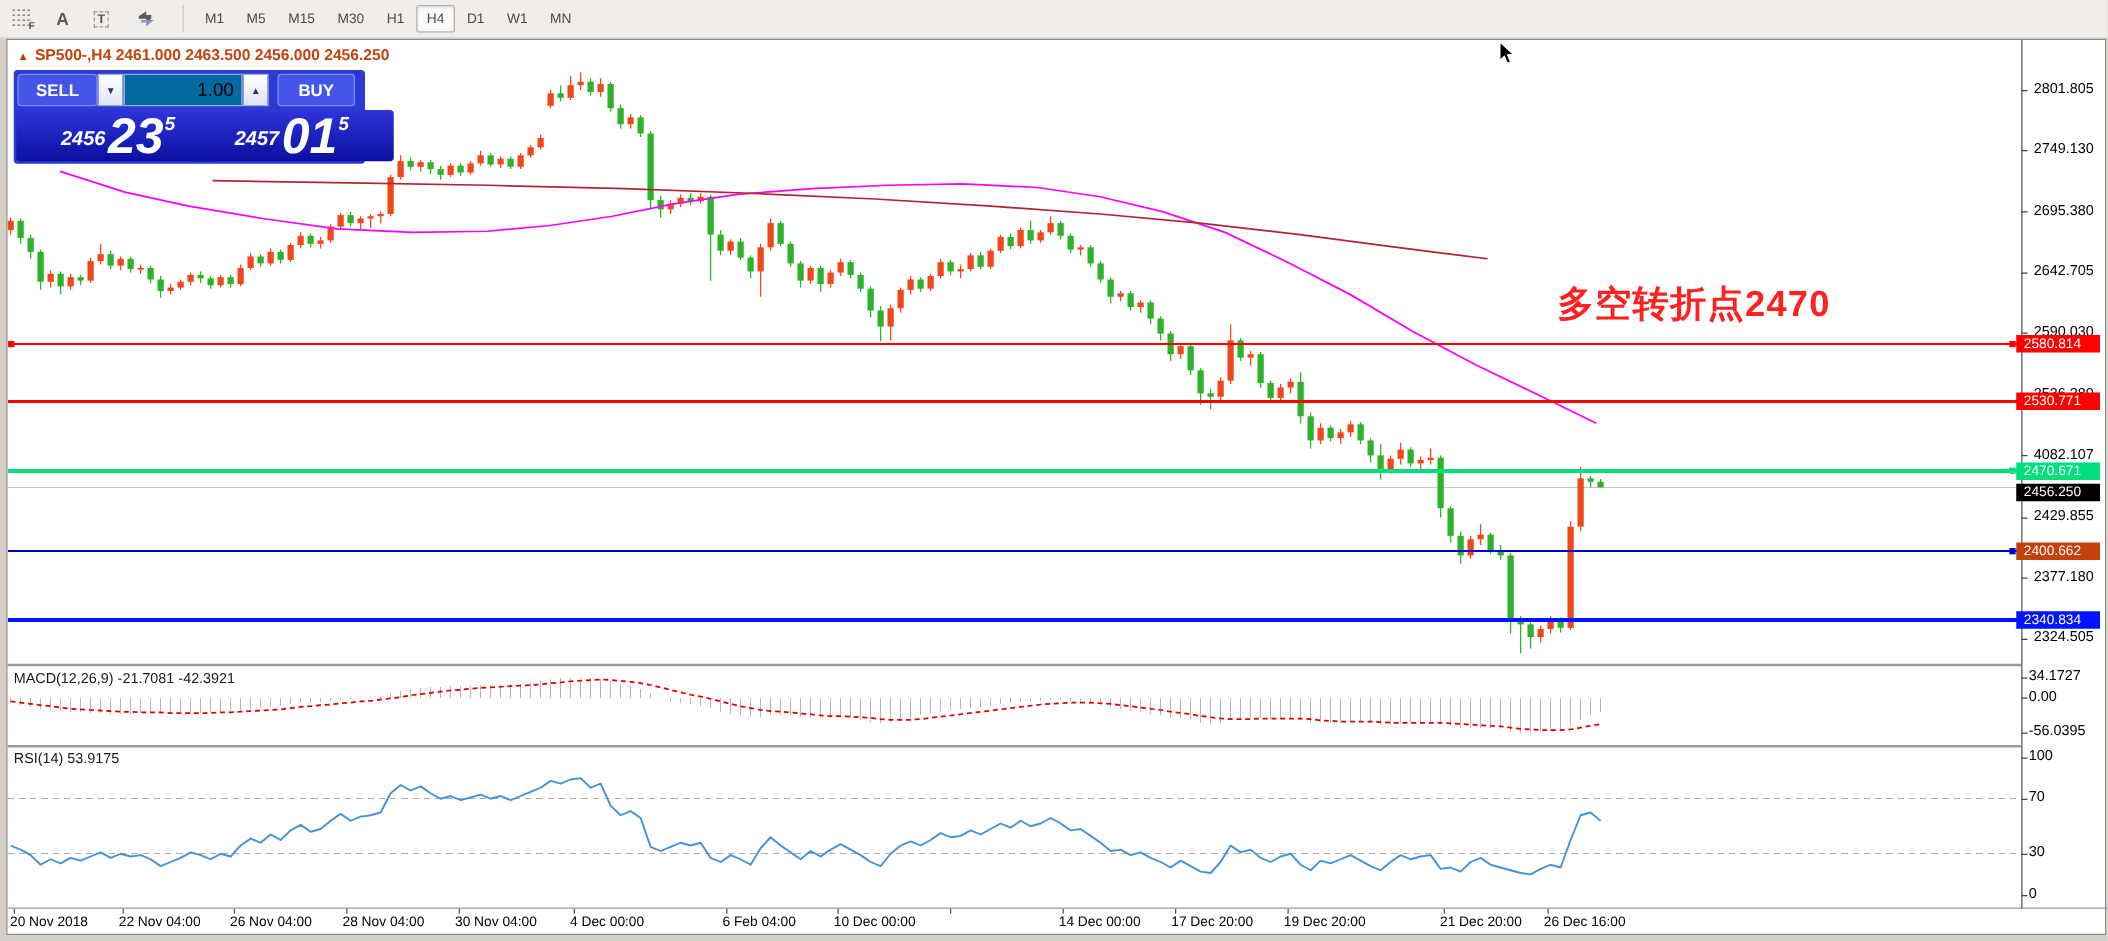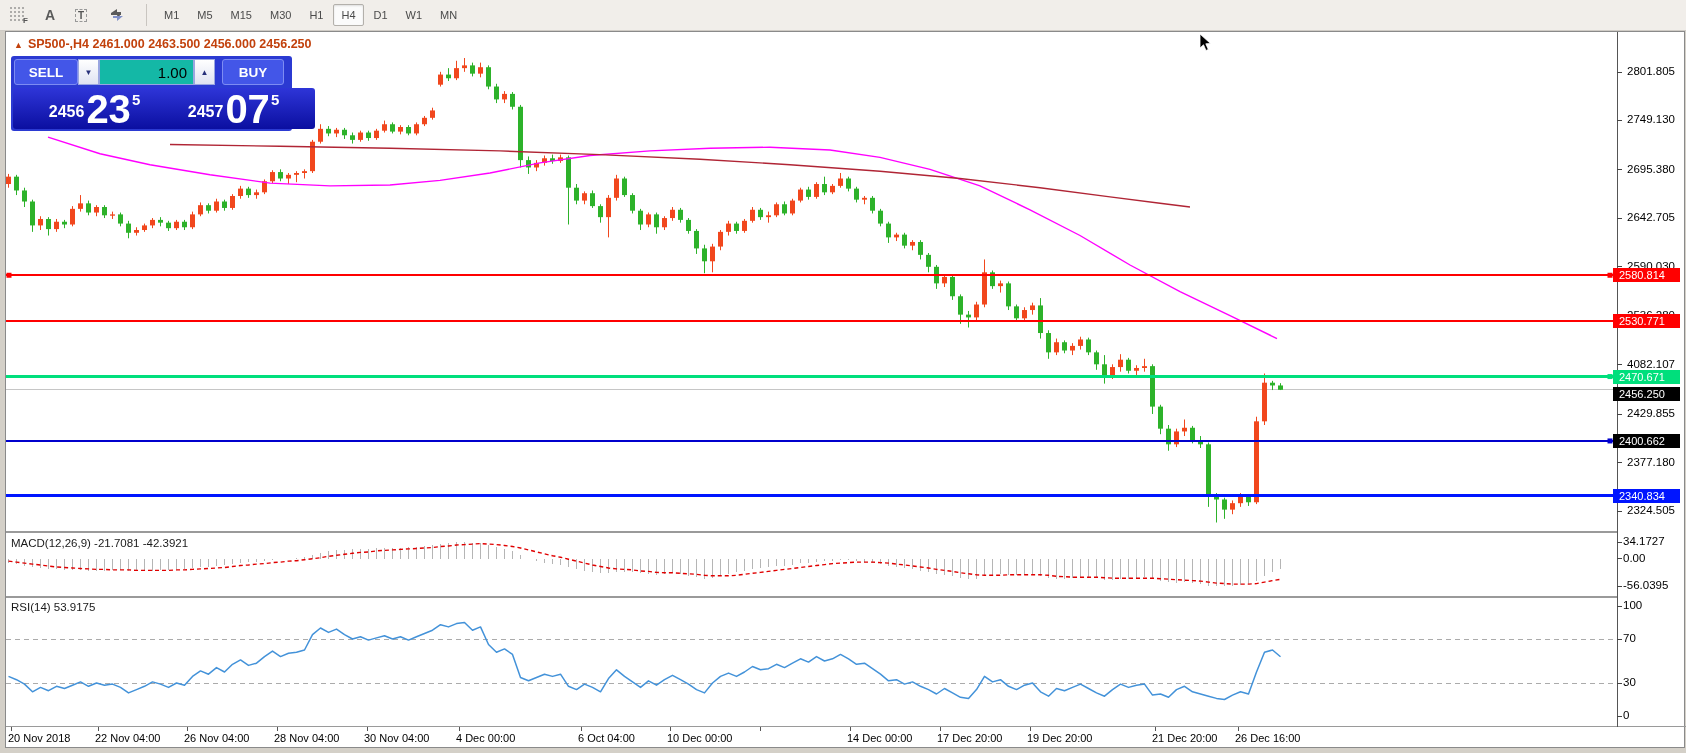--- a/index.html
+++ b/index.html
@@ -25,22 +25,22 @@
   .indlabel{position:absolute;font-size:11.5px;color:#1a1a1a;white-space:nowrap;}
   #chart-title{position:absolute;left:8px;top:5px;font-size:12.5px;font-weight:bold;color:#c2410c;}
   #chart-title .tri{font-size:9px;margin-right:5px;}
   
   #tp{position:absolute;left:5px;top:24px;width:281px;height:75px;border-radius:3px;padding:2px;box-sizing:border-box;}
   .tp-row1{position:absolute;left:3px;top:3px;height:26px;width:275px;display:flex;}
   .tpbtn{height:26px;color:#fff;font-size:13.5px;font-weight:bold;display:flex;align-items:center;justify-content:center;border-radius:3px;border:1px solid #7d8cf2;box-sizing:border-box;}
   #sellbtn{width:64px;}
   #buybtn{width:62px;}
   .spin{width:21px;height:26px;background:linear-gradient(#ffffff,#dfe3f2);border:1px solid #9aa6e0;box-sizing:border-box;display:flex;align-items:center;justify-content:center;font-size:8px;color:#27307a;}
-  #vol{width:95px;height:26px;border:1px solid #9aa6e0;box-sizing:border-box;background:#14b8a6;font-size:15px;text-align:right;padding:0 6px 0 0;font-family:"Liberation Sans",sans-serif;}
-  .pricebox{position:absolute;top:32px;width:163px;height:41px;border-radius:3px;color:#fff;display:flex;align-items:flex-end;justify-content:center;padding-bottom:3px;box-sizing:border-box;}
+  #vol{width:95px;height:26px;border:1px solid #9aa6e0;box-sizing:border-box;background:#0369a1;font-size:15px;text-align:right;padding:0 6px 0 0;font-family:"Liberation Sans",sans-serif;}
+  .pricebox{position:absolute;top:32px;width:163px;height:41px;border-radius:3px;color:#fff;display:flex;align-items:flex-end;justify-content:center;padding-bottom:3px;box-sizing:border-box;font-style:italic;}
   .pb-small{font-size:16px;font-weight:bold;margin:0 2px 5px 0;}
   .pb-big{font-size:40px;font-weight:bold;line-height:34px;}
   .pb-sup{font-size:15px;font-weight:bold;margin:0 0 18px 1px;}
   #annot{position:absolute;font-weight:bold;font-size:29px;letter-spacing:1px;white-space:nowrap;}
   #cursor{position:absolute;left:1199px;top:33px;}
 </style>
 </head>
 <body>
 
 <div id="stage">
@@ -92,21 +92,21 @@
         <div style="width:7px;"></div>
         <div class="tpbtn" id="buybtn" style="background: rgb(67, 86, 232);">BUY</div>
       </div>
       <div class="pricebox" id="sellprice" style="left: 2px; background: linear-gradient(rgb(46, 53, 216), rgb(11, 15, 160));">
         <span class="pb-small">2456</span>
         <span class="pb-big">23</span>
         <span class="pb-sup">5</span>
       </div>
       <div class="pricebox" id="buyprice" style="left: 141px; background: linear-gradient(rgb(46, 53, 216), rgb(11, 15, 160));">
         <span class="pb-small">2457</span>
-        <span class="pb-big">07</span>
+        <span class="pb-big">01</span>
         <span class="pb-sup">5</span>
       </div>
     </div>
   </div>
 
   <svg id="main-svg" style="left:6px;top:32px;" width="1611" height="499" viewBox="6 32 1611 499">
       <line x1="6" y1="389.8266184789441" x2="1617" y2="389.8266184789441" stroke="#c6c6c6" stroke-width="1" shape-rendering="crispEdges"></line>
       <line x1="8.5" y1="173.91367064739148" x2="8.5" y2="187.71002514142043" stroke="#f1471d" stroke-width="1"></line>
       <rect x="6" y="176.67294154619728" width="5" height="7.358055730148749" fill="#f1471d"></rect>
       <line x1="16.5" y1="174.8334276136601" x2="16.5" y2="195.06808087156918" stroke="#2db22a" stroke-width="1"></line>
@@ -630,21 +630,21 @@
       <div class="ptick" style="left: 1627px; top: 357.667px;">4082.107</div>
       <div class="tickdash" style="left: 1617px; top: 413.604px;"></div>
       <div class="ptick" style="left: 1627px; top: 407.104px;">2429.855</div>
       <div class="tickdash" style="left: 1617px; top: 462.052px;"></div>
       <div class="ptick" style="left: 1627px; top: 455.552px;">2377.180</div>
       <div class="tickdash" style="left: 1617px; top: 510.5px;"></div>
       <div class="ptick" style="left: 1627px; top: 504px;">2324.505</div>
       <div class="badge" style="top: 268.258px; background: rgb(255, 0, 0);">2580.814</div>
       <div class="badge" style="top: 314.285px; background: rgb(255, 0, 0);">2530.771</div>
       <div class="badge" style="top: 369.563px; background: rgb(0, 223, 124);">2470.671</div>
-      <div class="badge" style="top: 433.954px; background: #000000;">2400.662</div>
+      <div class="badge" style="top: 433.954px; background: #c2410c;">2400.662</div>
       <div class="badge" style="top: 488.981px; background: rgb(0, 21, 255);">2340.834</div>
       <div class="badge" style="top: 387px; background: rgb(0, 0, 0);">2456.250</div>
       <div class="tickdash" style="left: 1617px; top: 541.534px;"></div>
       <div class="ptick" style="left: 1623px; top: 535.034px;">34.1727</div>
       <div class="tickdash" style="left: 1617px; top: 558.2px;"></div>
       <div class="ptick" style="left: 1623px; top: 551.7px;">0.00</div>
       <div class="tickdash" style="left: 1617px; top: 585.53px;"></div>
       <div class="ptick" style="left: 1623px; top: 579.03px;">-56.0395</div>
       <div class="tickdash" style="left: 1617px; top: 605.5px;"></div>
       <div class="ptick" style="left: 1623px; top: 599px;">100</div>
@@ -660,39 +660,40 @@
       <div class="tlabel" style="left: 95px; top: 732px;">22 Nov 04:00</div>
       <div class="ttick" style="left: 187px; top: 727px;"></div>
       <div class="tlabel" style="left: 184px; top: 732px;">26 Nov 04:00</div>
       <div class="ttick" style="left: 277px; top: 727px;"></div>
       <div class="tlabel" style="left: 274px; top: 732px;">28 Nov 04:00</div>
       <div class="ttick" style="left: 367px; top: 727px;"></div>
       <div class="tlabel" style="left: 364px; top: 732px;">30 Nov 04:00</div>
       <div class="ttick" style="left: 459px; top: 727px;"></div>
       <div class="tlabel" style="left: 456px; top: 732px;">4 Dec 00:00</div>
       <div class="ttick" style="left: 581px; top: 727px;"></div>
-      <div class="tlabel" style="left: 578px; top: 732px;">6 Oct 04:00</div>
+      <div class="tlabel" style="left: 578px; top: 732px;">6 Feb 04:00</div>
       <div class="ttick" style="left: 670px; top: 727px;"></div>
       <div class="tlabel" style="left: 667px; top: 732px;">10 Dec 00:00</div>
       <div class="ttick" style="left: 760px; top: 727px;"></div>
       <div class="tlabel" style="left: 757px; top: 760px;">12 Dec 00:00</div>
       <div class="ttick" style="left: 850px; top: 727px;"></div>
       <div class="tlabel" style="left: 847px; top: 732px;">14 Dec 00:00</div>
       <div class="ttick" style="left: 940px; top: 727px;"></div>
       <div class="tlabel" style="left: 937px; top: 732px;">17 Dec 20:00</div>
       <div class="ttick" style="left: 1030px; top: 727px;"></div>
       <div class="tlabel" style="left: 1027px; top: 732px;">19 Dec 20:00</div>
       <div class="ttick" style="left: 1155px; top: 727px;"></div>
       <div class="tlabel" style="left: 1152px; top: 732px;">21 Dec 20:00</div>
       <div class="ttick" style="left: 1238px; top: 727px;"></div>
       <div class="tlabel" style="left: 1235px; top: 732px;">26 Dec 16:00</div>
     </div>
 
   <div class="indlabel" style="left:11px;top:537px;">MACD(12,26,9) -21.7081 -42.3921</div>
   <div class="indlabel" style="left:11px;top:601px;">RSI(14) 53.9175</div>
 
+  <div id="annot" style="left: 1246px; top: 224px; color: rgb(255, 32, 32);">多空转折点2470</div>
 
   <svg id="cursor" width="14" height="20" viewBox="0 0 14 20">
     <path d="M1 1 L1 15 L4.5 11.8 L7 17.5 L9.3 16.4 L6.8 10.8 L11.5 10.5 Z" fill="#000" stroke="#fff" stroke-width="0.8"></path>
   </svg>
 
   <div style="position:absolute;left:0;top:749px;width:1686px;height:4px;background:#d4d0c8;"></div>
 </div>
 
 </body></html>

